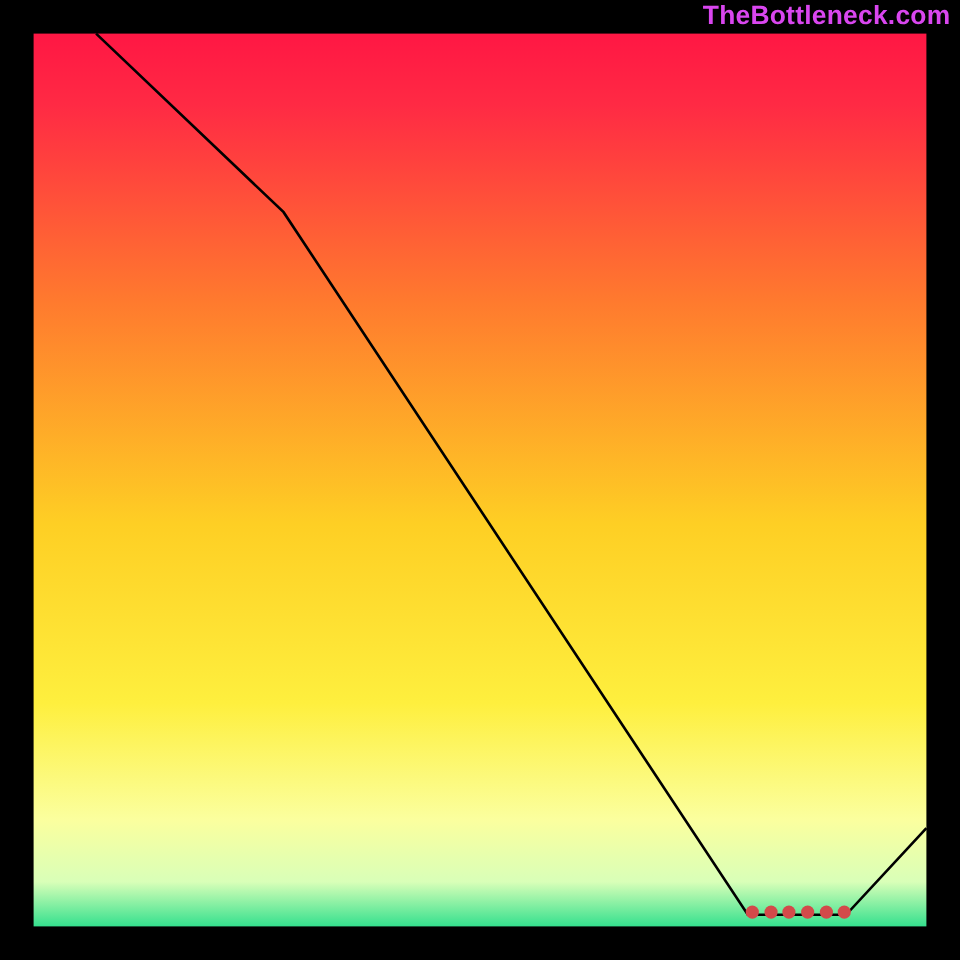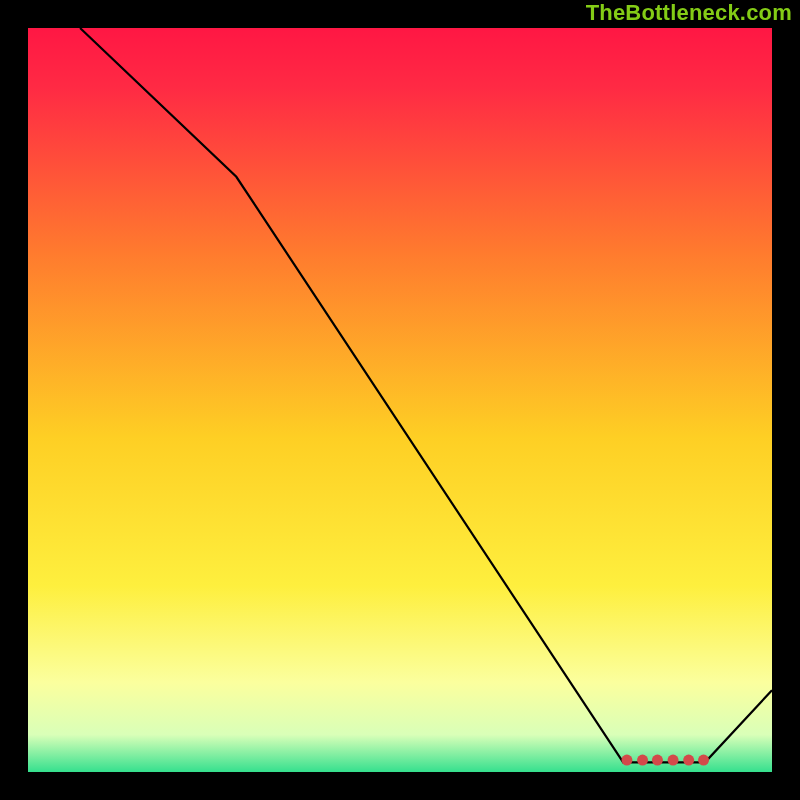--- a/index.html
+++ b/index.html
@@ -15,21 +15,21 @@
     position: relative;
     width: 800px;
     height: 800px;
   }
   .watermark {
     position: absolute;
     top: 0px;
     right: 8px;
     font-size: 22px;
     font-weight: bold;
-    color: #84cc16;
+    color: #d946ef;
     letter-spacing: 0.2px;
     z-index: 10;
   }
   svg.plot {
     position: absolute;
     left: 0;
     top: 0;
   }
 </style>
 </head>

